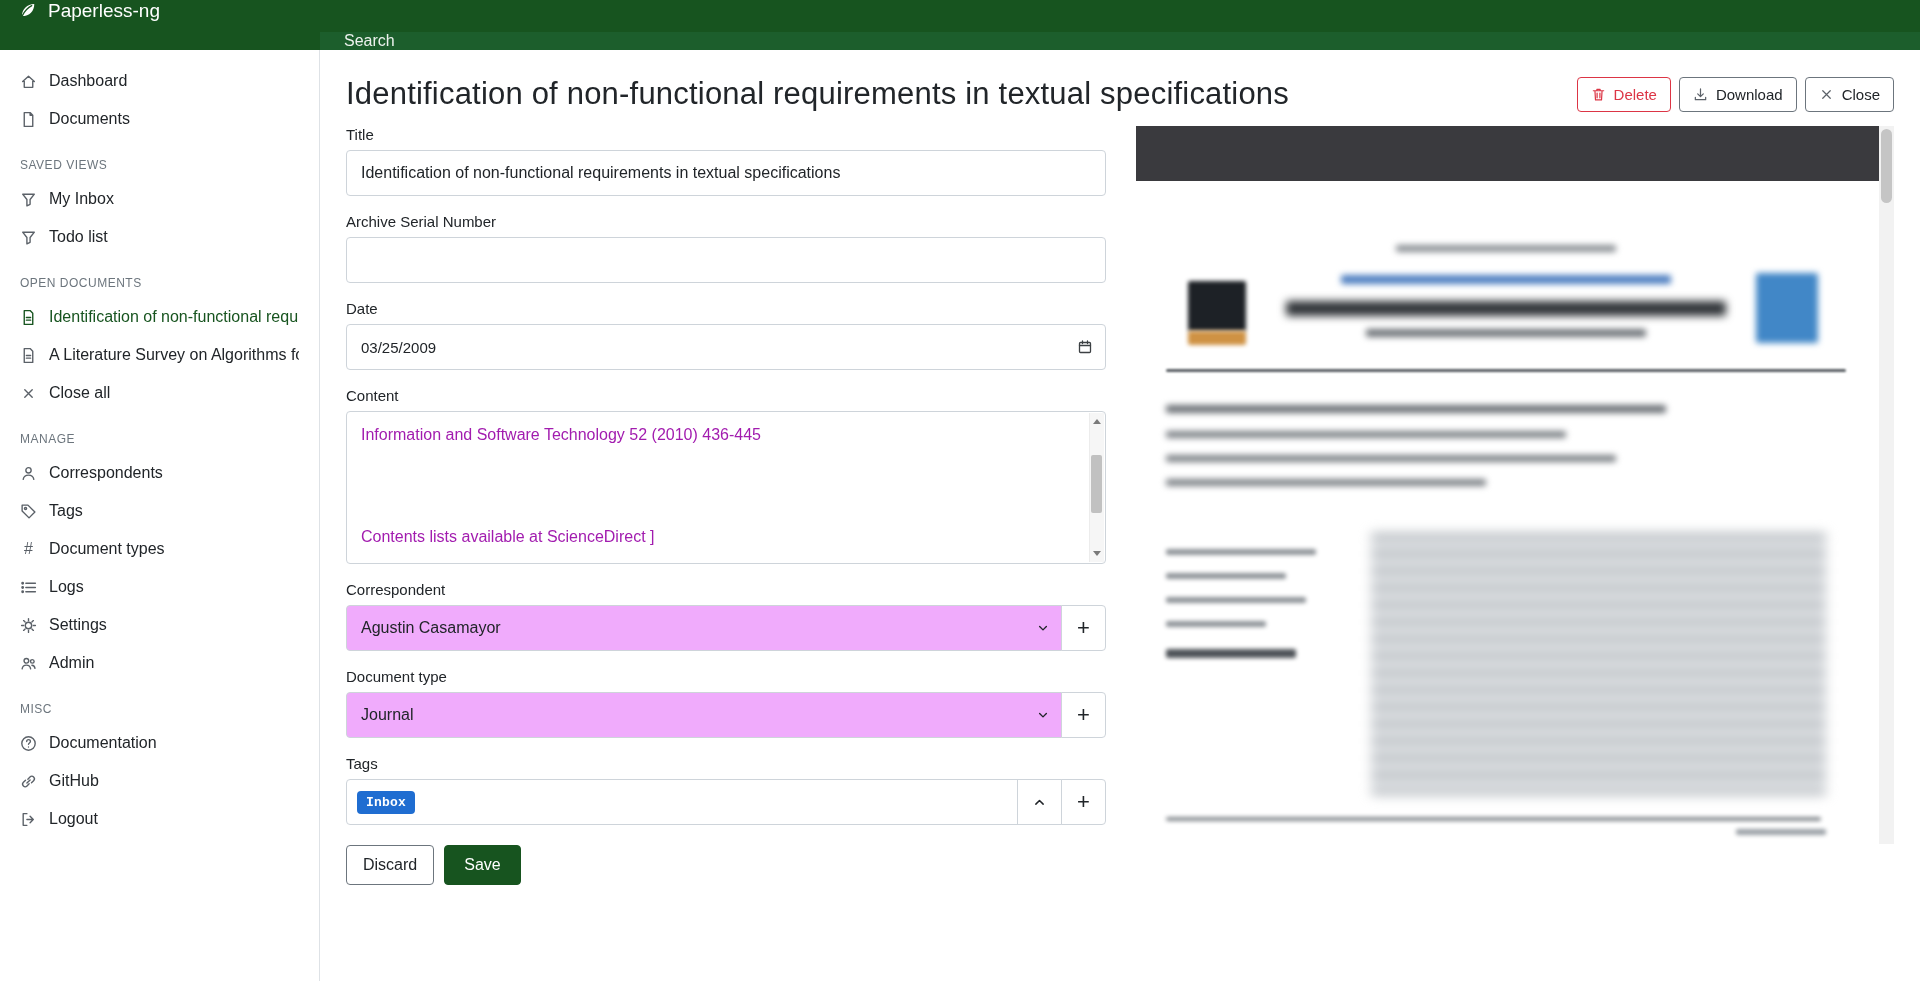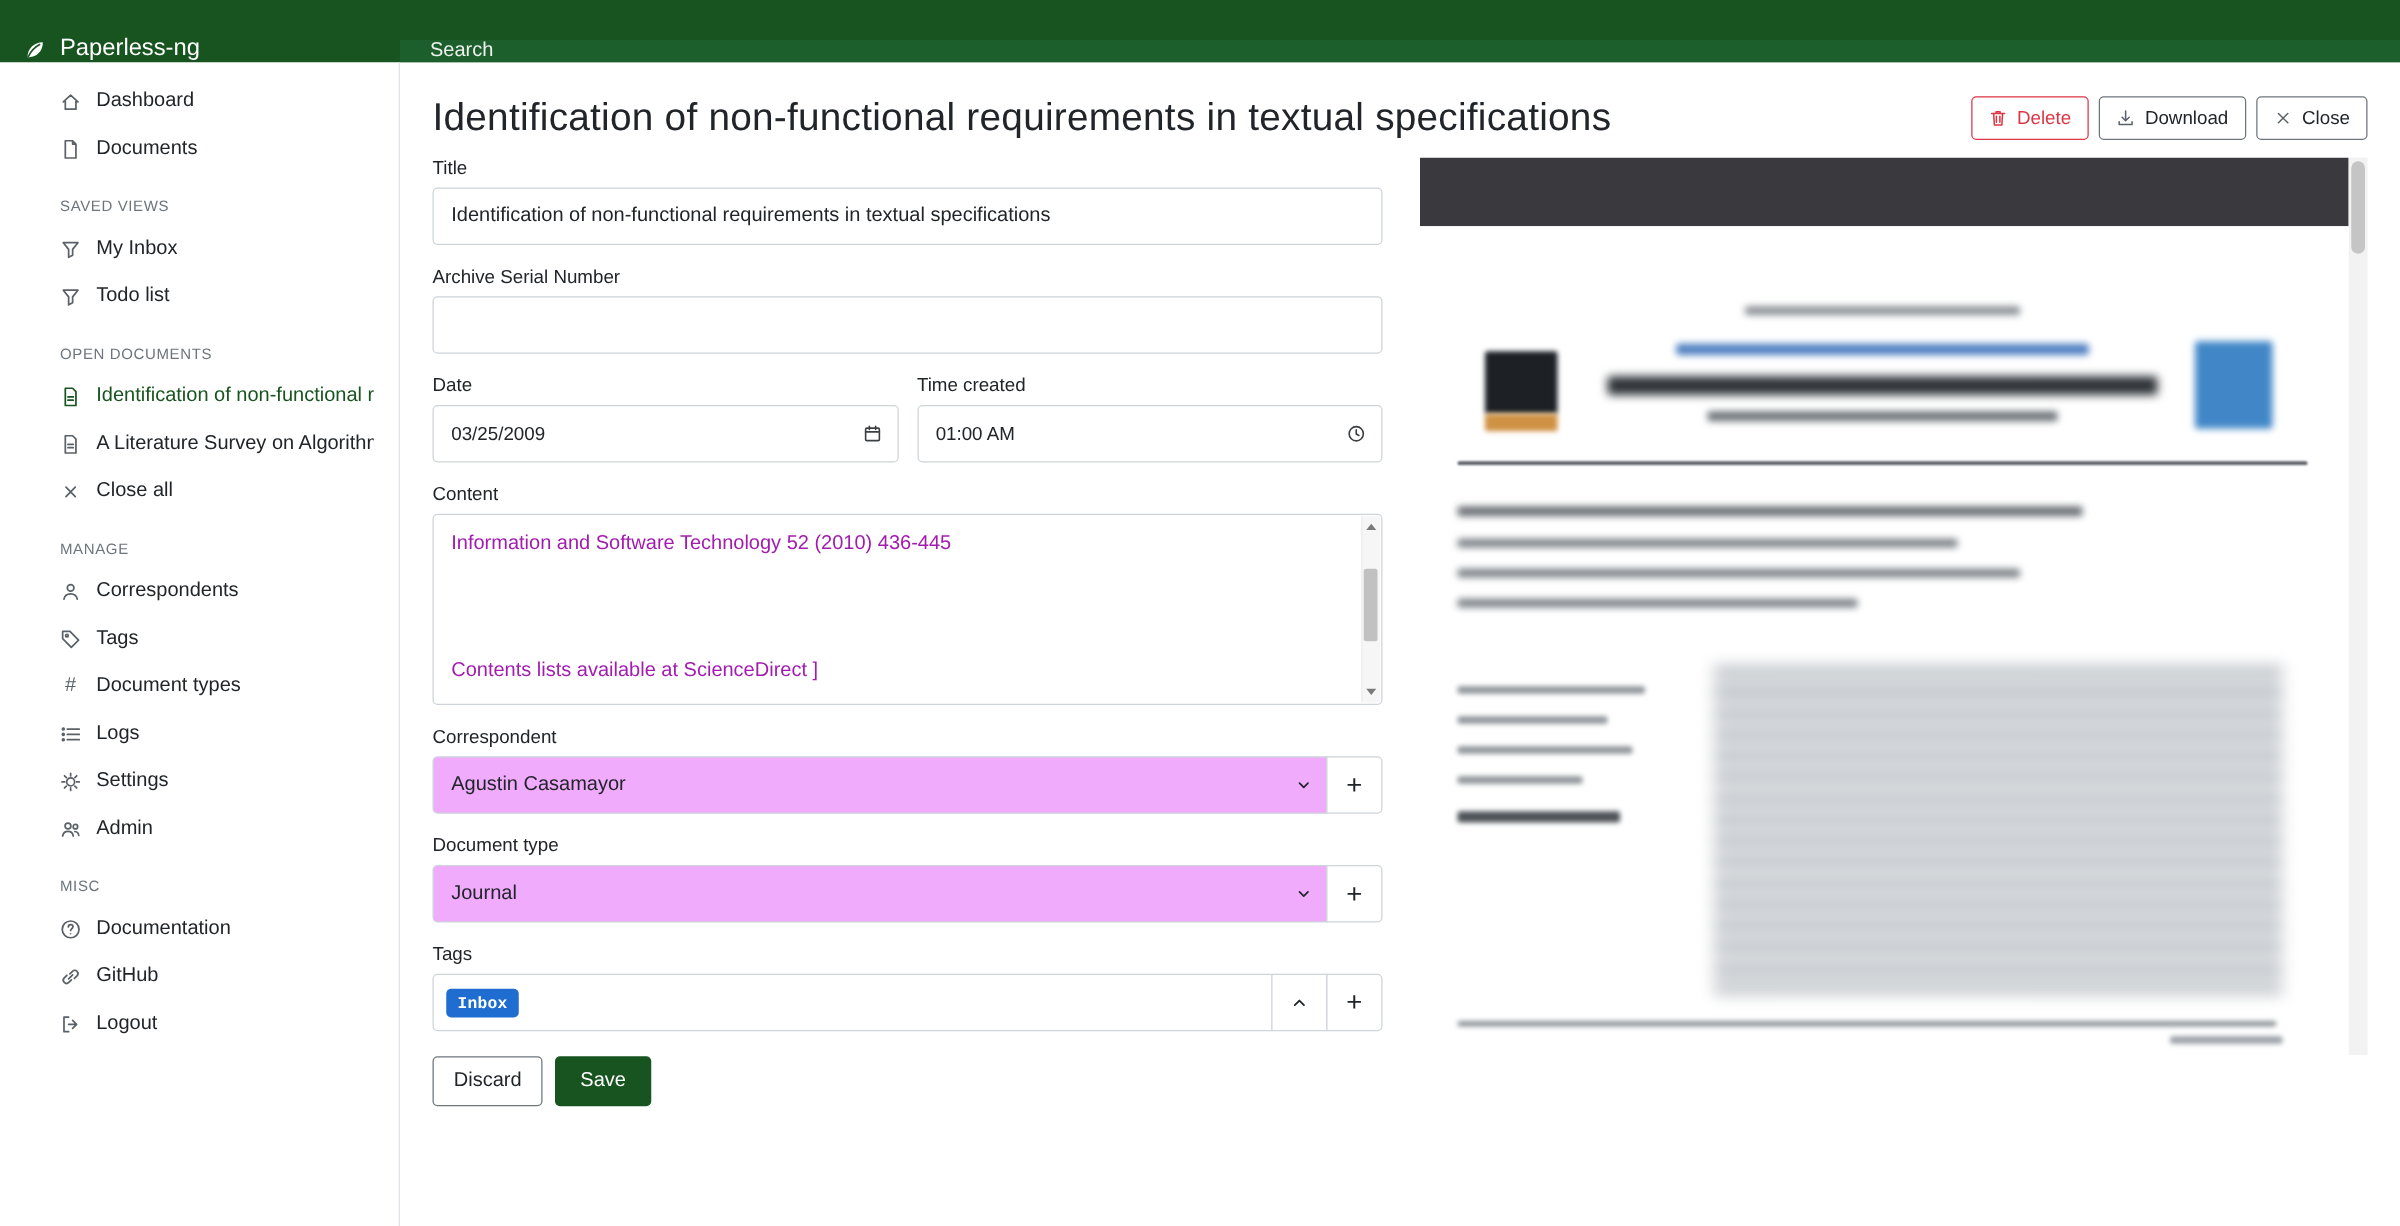--- a/index.html
+++ b/index.html
@@ -3,27 +3,27 @@
 <meta charset="utf-8">
 <style>
   * { box-sizing: border-box; margin: 0; padding: 0; }
   html,body { width:1920px; height:981px; overflow:hidden; }
   body { font-family: "Liberation Sans", sans-serif; color:#212529; background:#fff; }
 
   .app { display:grid; grid-template-columns:320px 1fr; grid-template-rows:50px 1fr; width:1920px; height:981px; }
 
   
   .navbar { grid-column:1/3; grid-row:1; background:#17541f; display:flex; align-items:stretch; }
-  .brand { width:320px; flex:0 0 auto; display:flex; align-items:flex-end; gap:10px; padding-left:18px; color:#fff; font-size:19px; }
+  .brand { width:320px; flex:0 0 auto; display:flex; align-items:flex-start; gap:10px; padding-left:18px; color:#fff; font-size:19px; }
   .search-wrap { flex:1; display:flex; align-items:flex-end; }
   .search-input { width:100%; border:none; outline:none; background:#1c5e2c; color:#fff; font-size:16px; padding:0 24px; font-family:"Liberation Sans",sans-serif; }
   .search-input::placeholder { color:rgba(255,255,255,.92); opacity:1; }
 
   
-  .sidebar { grid-column:1; grid-row:2; background:#fff; border-right:1px solid #dee2e6; padding-top:12px; overflow:hidden;padding-left:28px; }
+  .sidebar { grid-column:1; grid-row:2; background:#fff; border-right:1px solid #dee2e6; padding-top:12px; overflow:hidden; }
   .side-item { display:flex; align-items:center; gap:12px; height:38px; padding:0 20px; font-size:16px; color:#212529; cursor:pointer; white-space:nowrap; }
   .side-item.active { color:#17541f; }
   .side-item.active .ic { color:#17541f; }
   .side-label { overflow:hidden; white-space:nowrap; }
   .side-section { font-size:12px; color:#6c757d; letter-spacing:.5px; padding:20px 20px 8px 20px; }
   .ic { width:17px; height:17px; flex:0 0 auto; color:#5b6168; stroke:currentColor; fill:none; stroke-width:1.3; stroke-linecap:round; stroke-linejoin:round; }
   .icon-text { width:17px; text-align:center; color:#5b6168; font-size:16px; flex:0 0 auto; }
 
   
   .main { grid-column:2; grid-row:2; background:#fff; overflow:hidden; }
@@ -259,30 +259,20 @@
           <div class="half">
             <label class="field-label">Date</label>
             <div class="pseudo-input">
               <span>03/25/2009</span>
               <svg class="ic" viewBox="0 0 16 16">
                   <rect x="2.5" y="3.5" width="11" height="10" rx="1"></rect>
                   <path d="M2.5 6.5h11M5.5 2v2.5M10.5 2v2.5"></path>
                 </svg>
             </div>
           </div>
-          <div class="half">
-            <label class="field-label">Time created</label>
-            <div class="pseudo-input">
-              <span>01:00 AM</span>
-              <svg class="ic" viewBox="0 0 16 16">
-                  <circle cx="8" cy="8" r="5.7"></circle>
-                  <path d="M8 4.8v3.4l2.1 1.2"></path>
-                </svg>
-            </div>
-          </div>
         </div>
 
         <div class="field">
           <label class="field-label">Content</label>
           <div class="content-box">
             <div class="content-text">Information and Software Technology 52 (2010) 436-445
 
 
 
 Contents lists available at ScienceDirect ]</div>

